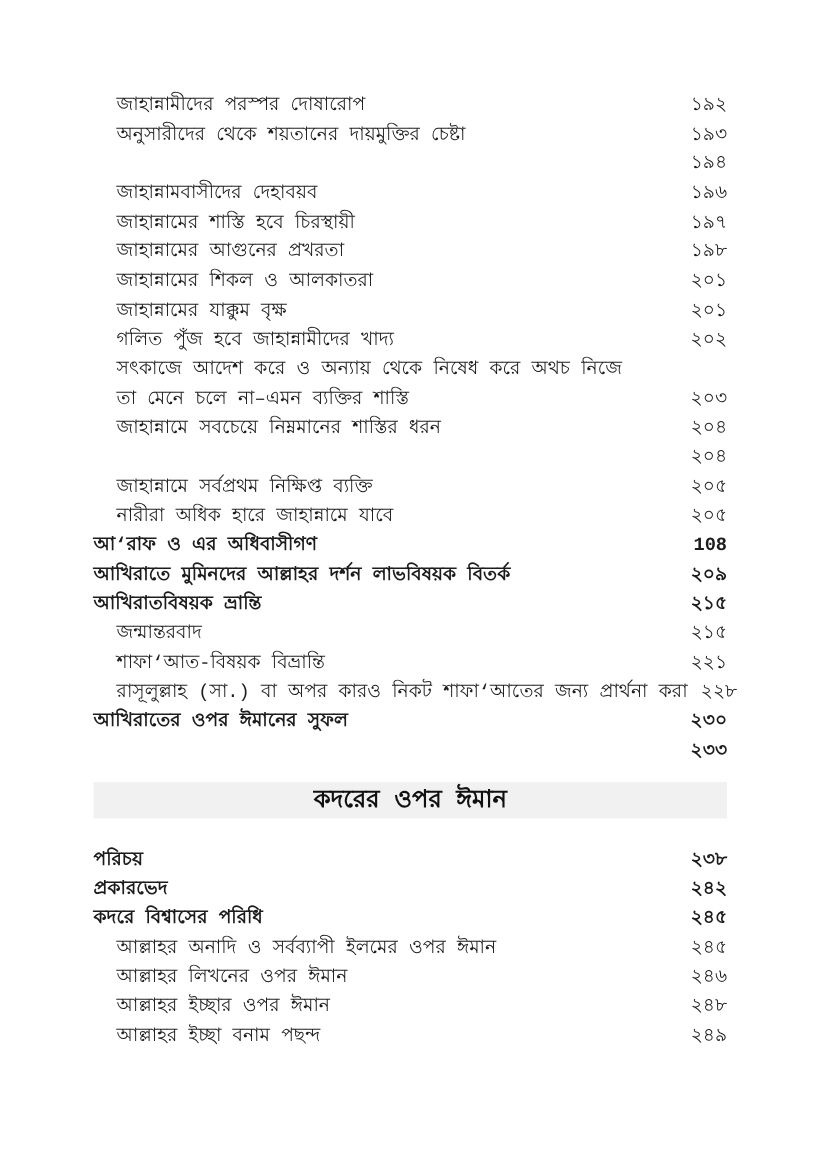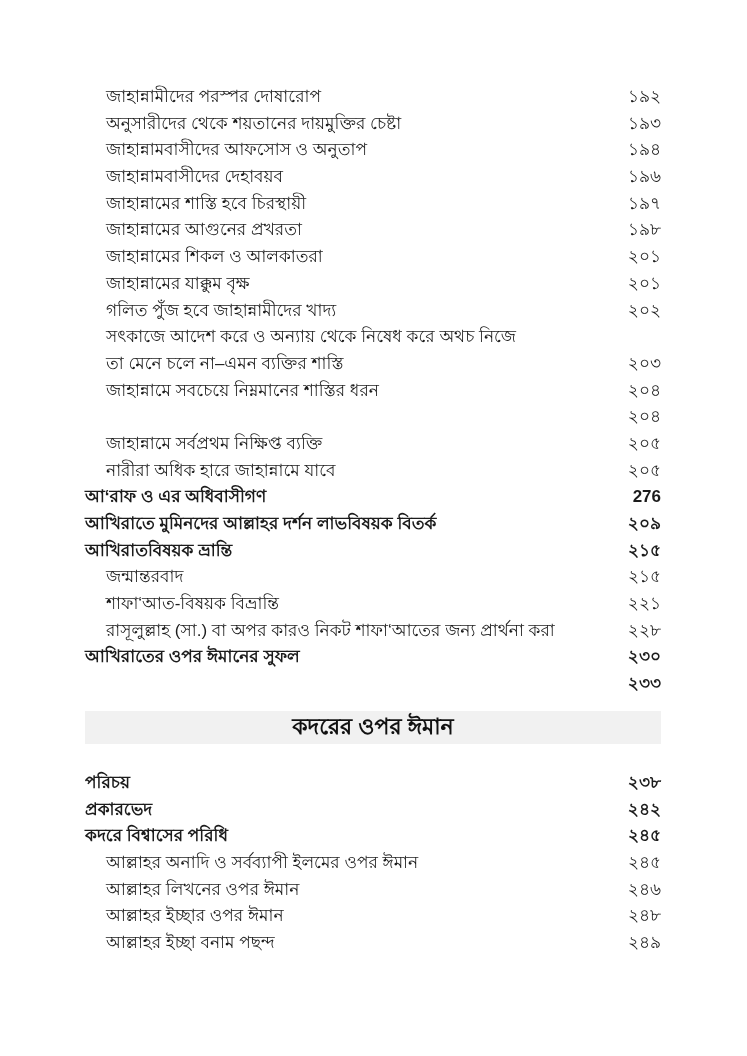--- a/index.html
+++ b/index.html
@@ -5,21 +5,21 @@
   html, body {
     margin: 0;
     padding: 0;
     background: #ffffff;
   }
   .page {
     position: relative;
     width: 747px;
     height: 1056px;
     background: #ffffff;
-    font-family: Liberation Sans, sans-serif;
+    font-family: Liberation Mono, monospace;
     color: #1c1c1c;
     overflow: hidden;
   }
   #toc-root {
     position: absolute;
     left: 85px;
     top: 84px;
     width: 576px;
   }
   .row {
@@ -54,21 +54,20 @@
   <div id="toc-root">
       <div class="row sub">
         <span class="label">জাহান্নামীদের পরস্পর দোষারোপ</span>
         <span class="pagenum">১৯২</span>
       </div>
       <div class="row sub">
         <span class="label">অনুসারীদের থেকে শয়তানের দায়মুক্তির চেষ্টা</span>
         <span class="pagenum">১৯৩</span>
       </div>
       <div class="row sub">
-        <span class="label">জাহান্নামবাসীদের আফসোস ও অনুতাপ</span>
         <span class="pagenum">১৯৪</span>
       </div>
       <div class="row sub">
         <span class="label">জাহান্নামবাসীদের দেহাবয়ব</span>
         <span class="pagenum">১৯৬</span>
       </div>
       <div class="row sub">
         <span class="label">জাহান্নামের শাস্তি হবে চিরস্থায়ী</span>
         <span class="pagenum">১৯৭</span>
       </div>
@@ -106,21 +105,21 @@
       <div class="row sub">
         <span class="label">জাহান্নামে সর্বপ্রথম নিক্ষিপ্ত ব্যক্তি</span>
         <span class="pagenum">২০৫</span>
       </div>
       <div class="row sub">
         <span class="label">নারীরা অধিক হারে জাহান্নামে যাবে</span>
         <span class="pagenum">২০৫</span>
       </div>
       <div class="row bold">
         <span class="label">আ‘রাফ ও এর অধিবাসীগণ</span>
-        <span class="pagenum">276</span>
+        <span class="pagenum">108</span>
       </div>
       <div class="row bold">
         <span class="label">আখিরাতে মুমিনদের আল্লাহর দর্শন লাভবিষয়ক বিতর্ক</span>
         <span class="pagenum">২০৯</span>
       </div>
       <div class="row bold">
         <span class="label">আখিরাতবিষয়ক ভ্রান্তি</span>
         <span class="pagenum">২১৫</span>
       </div>
       <div class="row sub">

